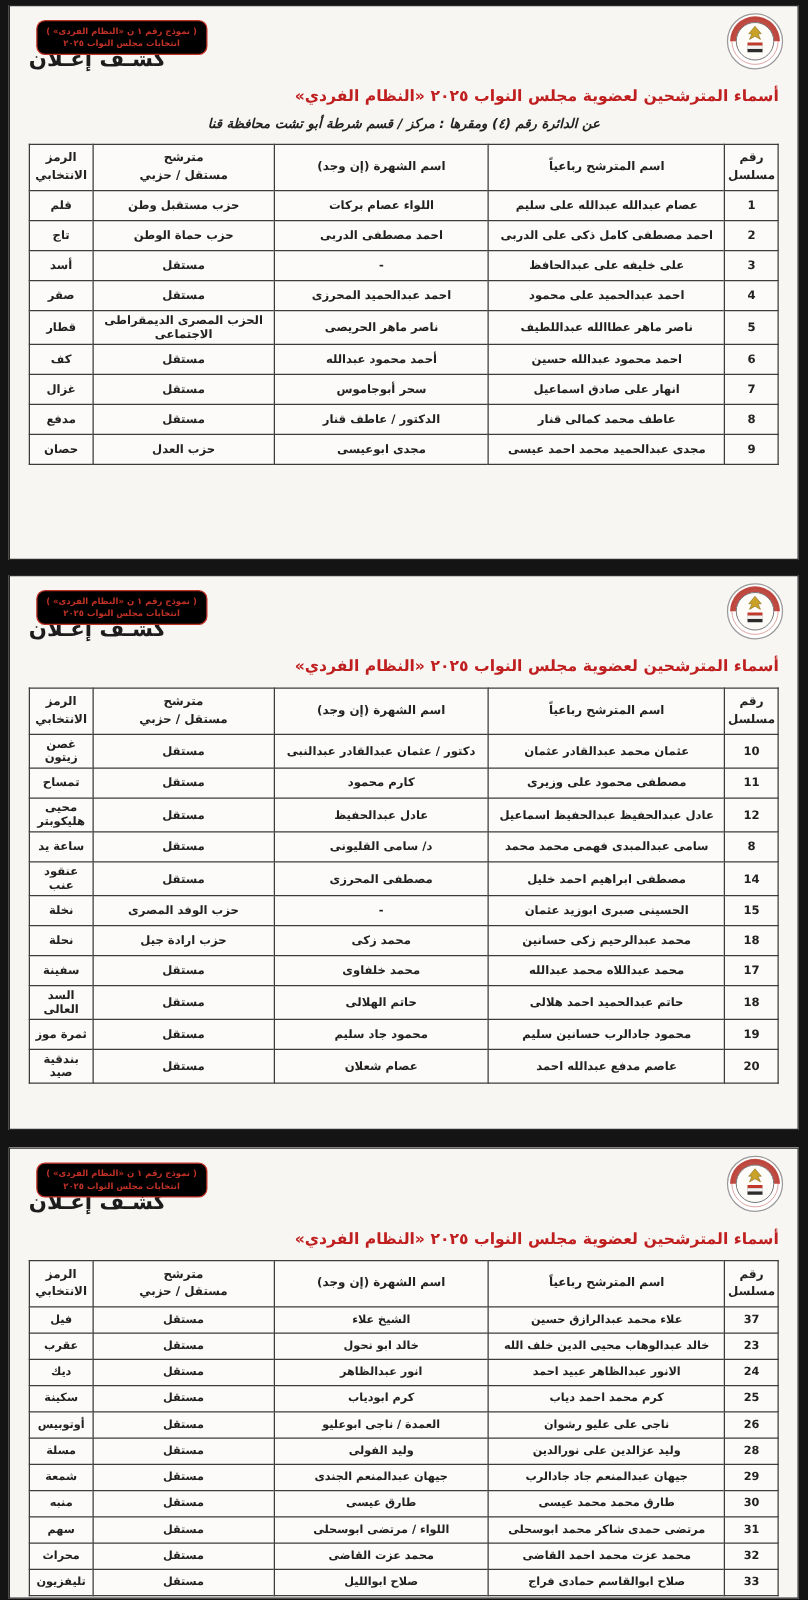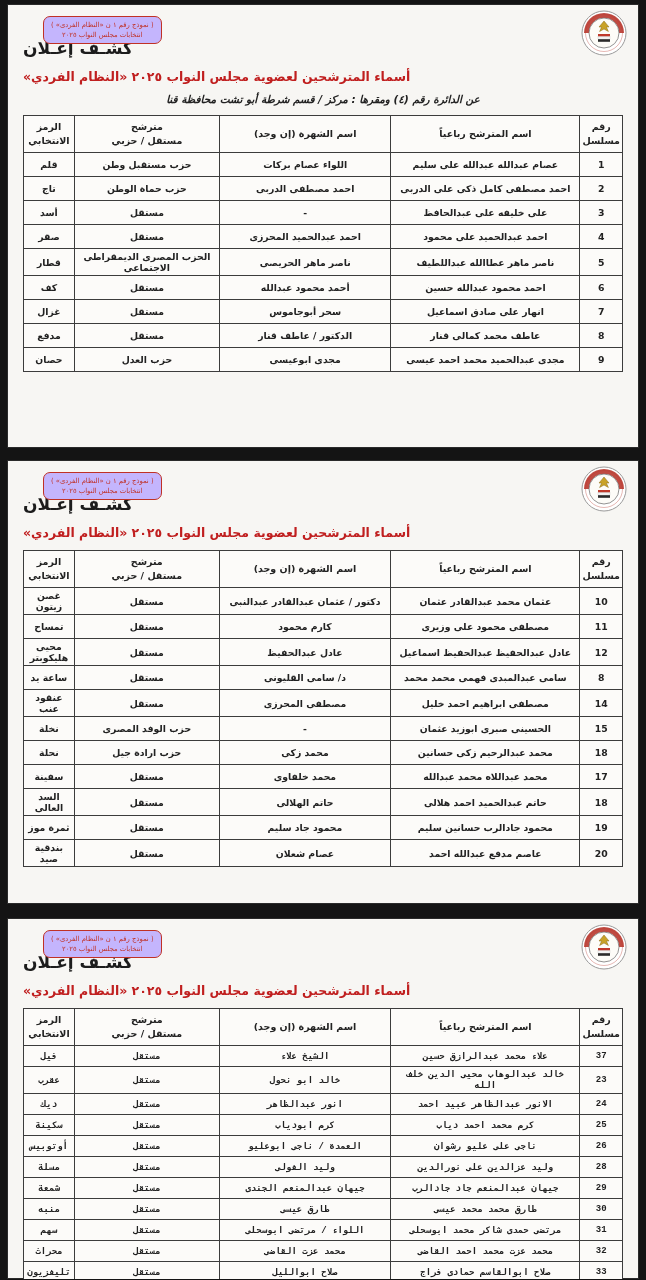--- a/index.html
+++ b/index.html
@@ -16,45 +16,45 @@
     box-sizing:border-box;
     padding:8px 16px 0 16px;
     direction:rtl;
     box-shadow:0 0 0 1px #2a2a2a inset;
   }
   .page-1{height:444px;margin-bottom:12px;}
   .page-2{height:444px;margin-bottom:14px;}
   .page-3{height:361px;overflow:hidden;}
   .stamp{
     position:absolute;
-    left:36px;top:12px;
+    left:22px;top:12px;
     border:1.3px solid #c03126;
     border-radius:7px;
     color:#c03126;
     font-size:6.8px;
-    font-weight:normal;
+    font-weight:bold;
     line-height:1.5;
     padding:3px 7px;
     text-align:center;
-    background:#c4b5fd;
+    background:#000000;
   }
   .logo{
     position:absolute;
     right:12px;top:6px;
     width:46px;height:46px;
   }
   .title{
     text-align:left;
     font-size:17px;
     font-weight:bold;
     color:#1c1c1c;
     margin:26px 0 0 0;
   }
   .subtitle{
-    text-align:left;
+    text-align:right;
     font-size:12.5px;
     font-weight:bold;
     color:#c01f1f;
     margin-top:11px;
   }
   .district{
     text-align:center;
     font-size:10.5px;
     font-weight:bold;
     color:#222;
@@ -79,21 +79,21 @@
     white-space:pre-line;
     padding:3px 2px;
     height:30px;
     line-height:1.45;
   }
   .cands td{
     font-size:9.3px;
     padding:2px 3px;
     height:19px;
   }
-  .page-3 .cands td{height:16px;font-size:9px;font-family:Liberation Mono, monospace;}
+  .page-3 .cands td{height:16px;font-size:9px;}
   .page-1 .cands{border:1.5px solid #222;}
   .cands{border:1.5px solid #222;}
   col.c-serial{width:6%;}
   col.c-name{width:32%;}
   col.c-alias{width:29%;}
   col.c-party{width:24.5%;}
   col.c-symbol{width:8.5%;}
 </style>
 </head>
 <body>

